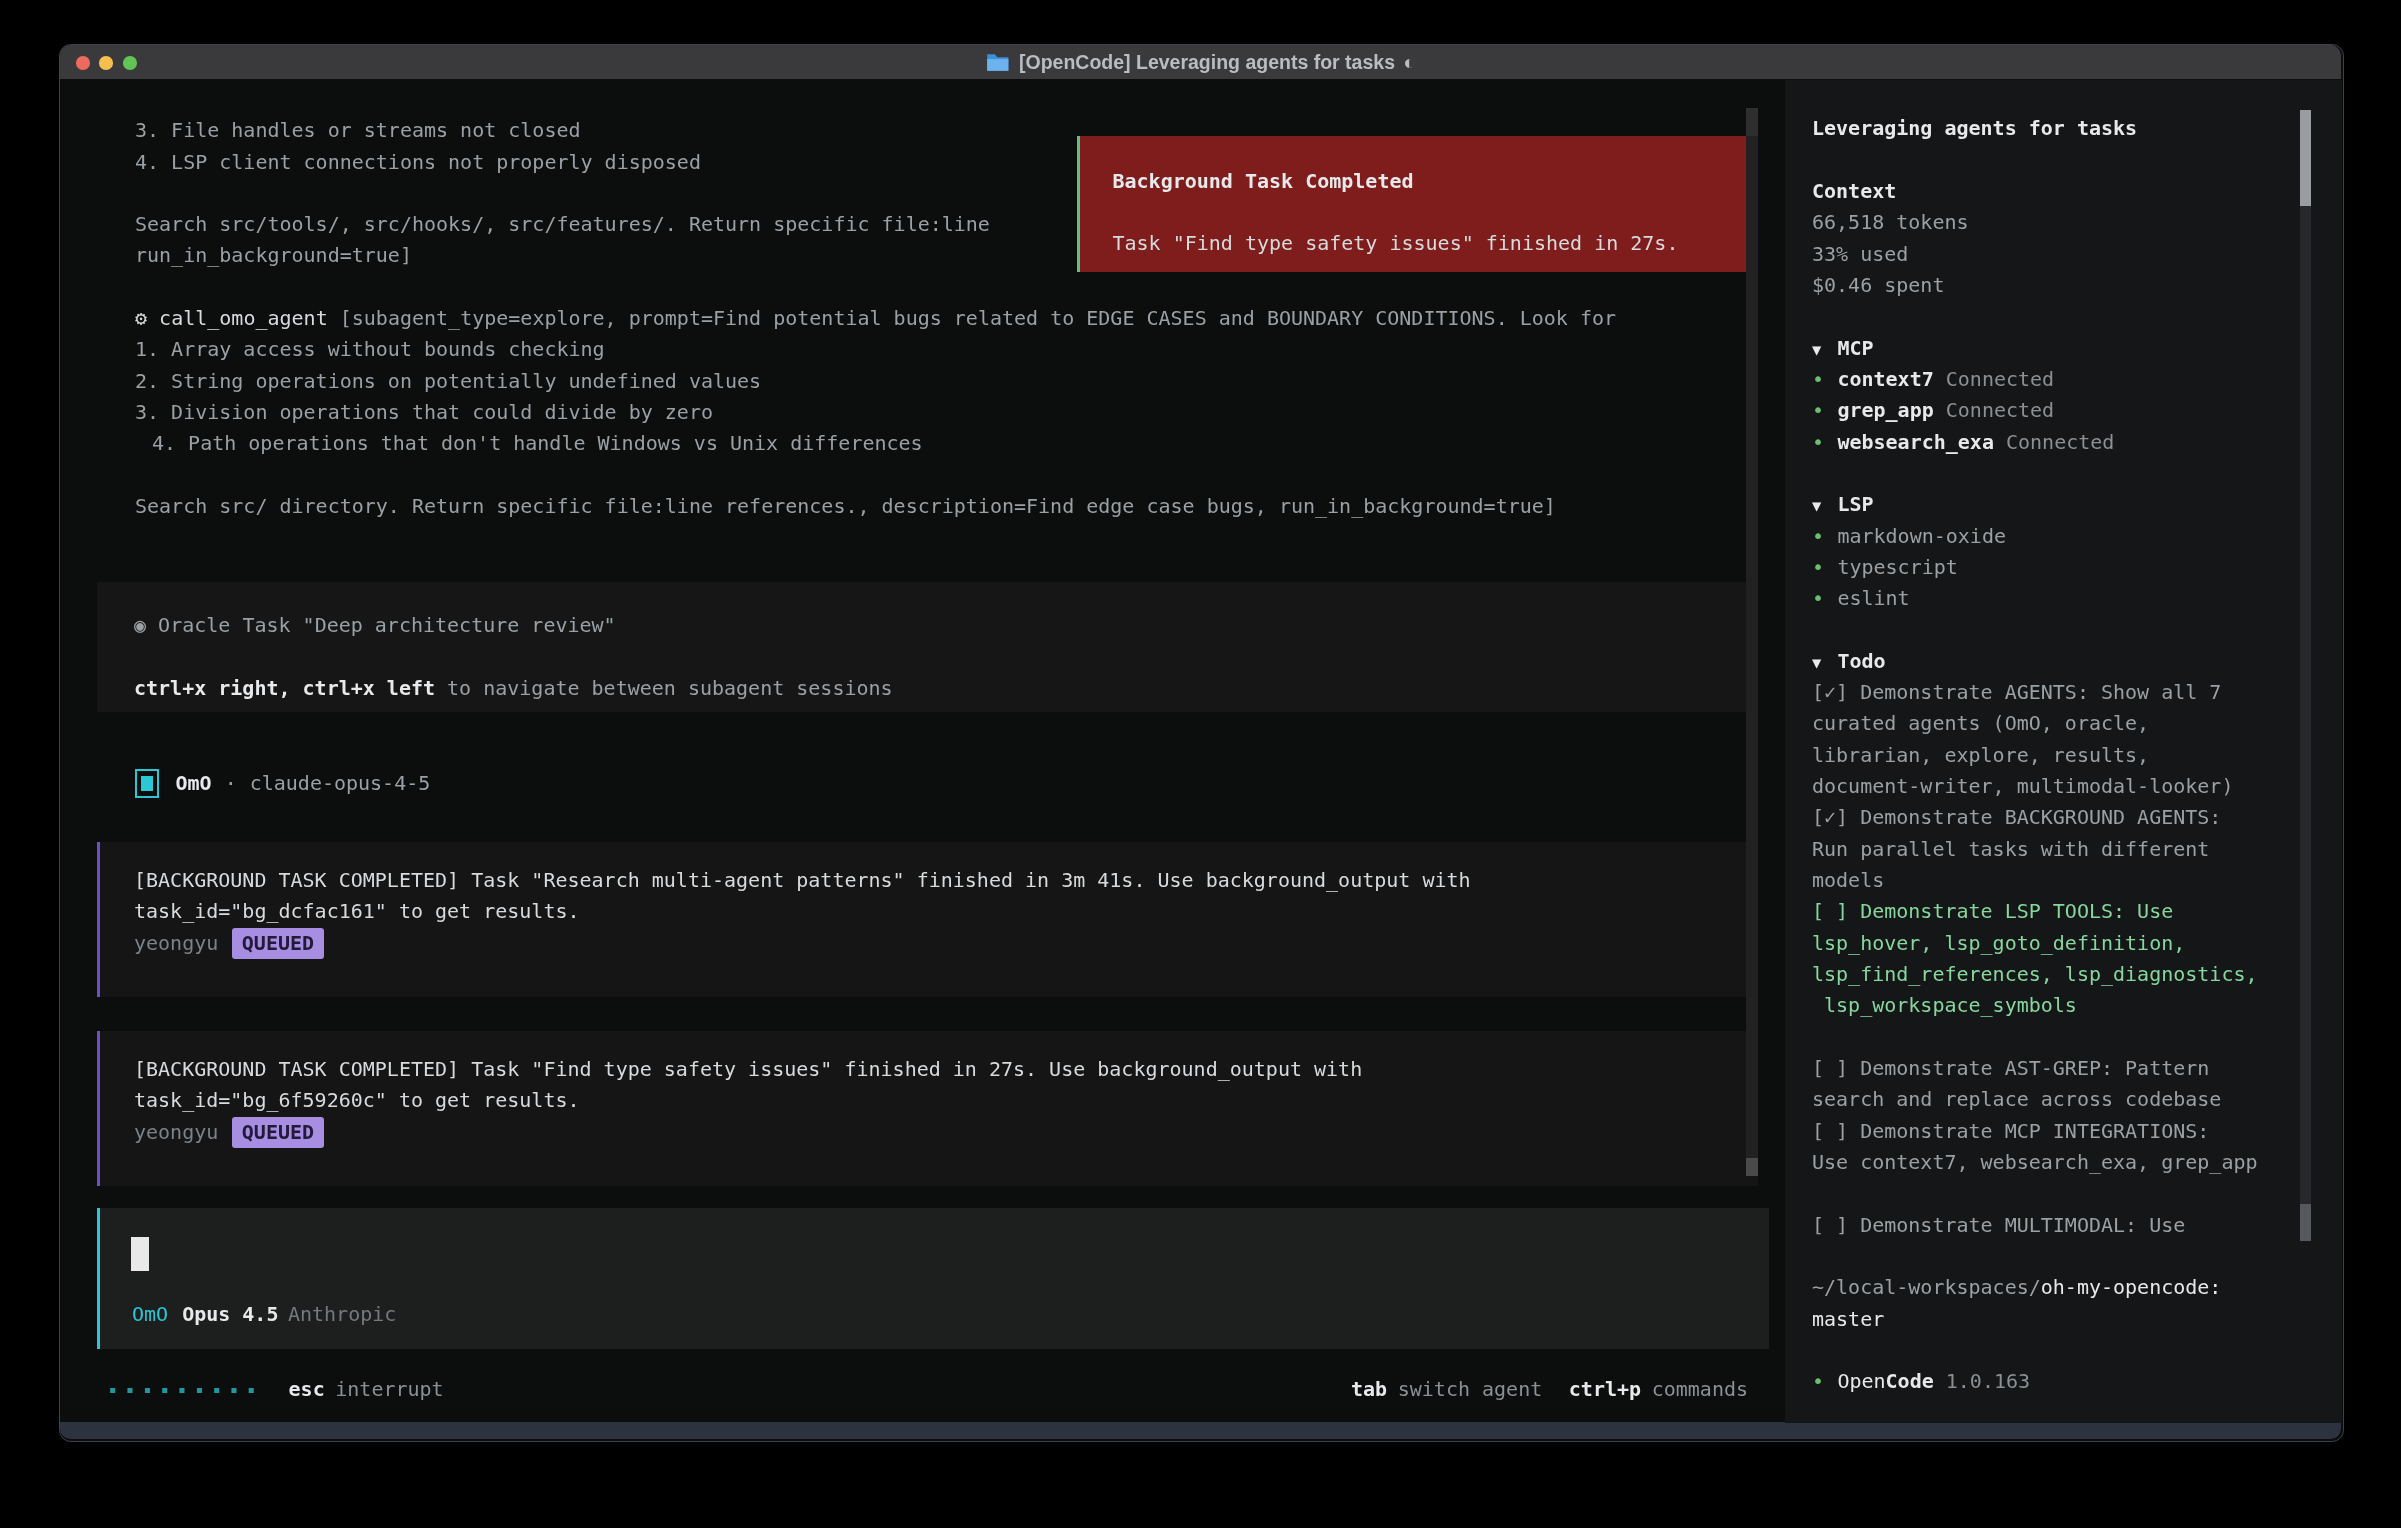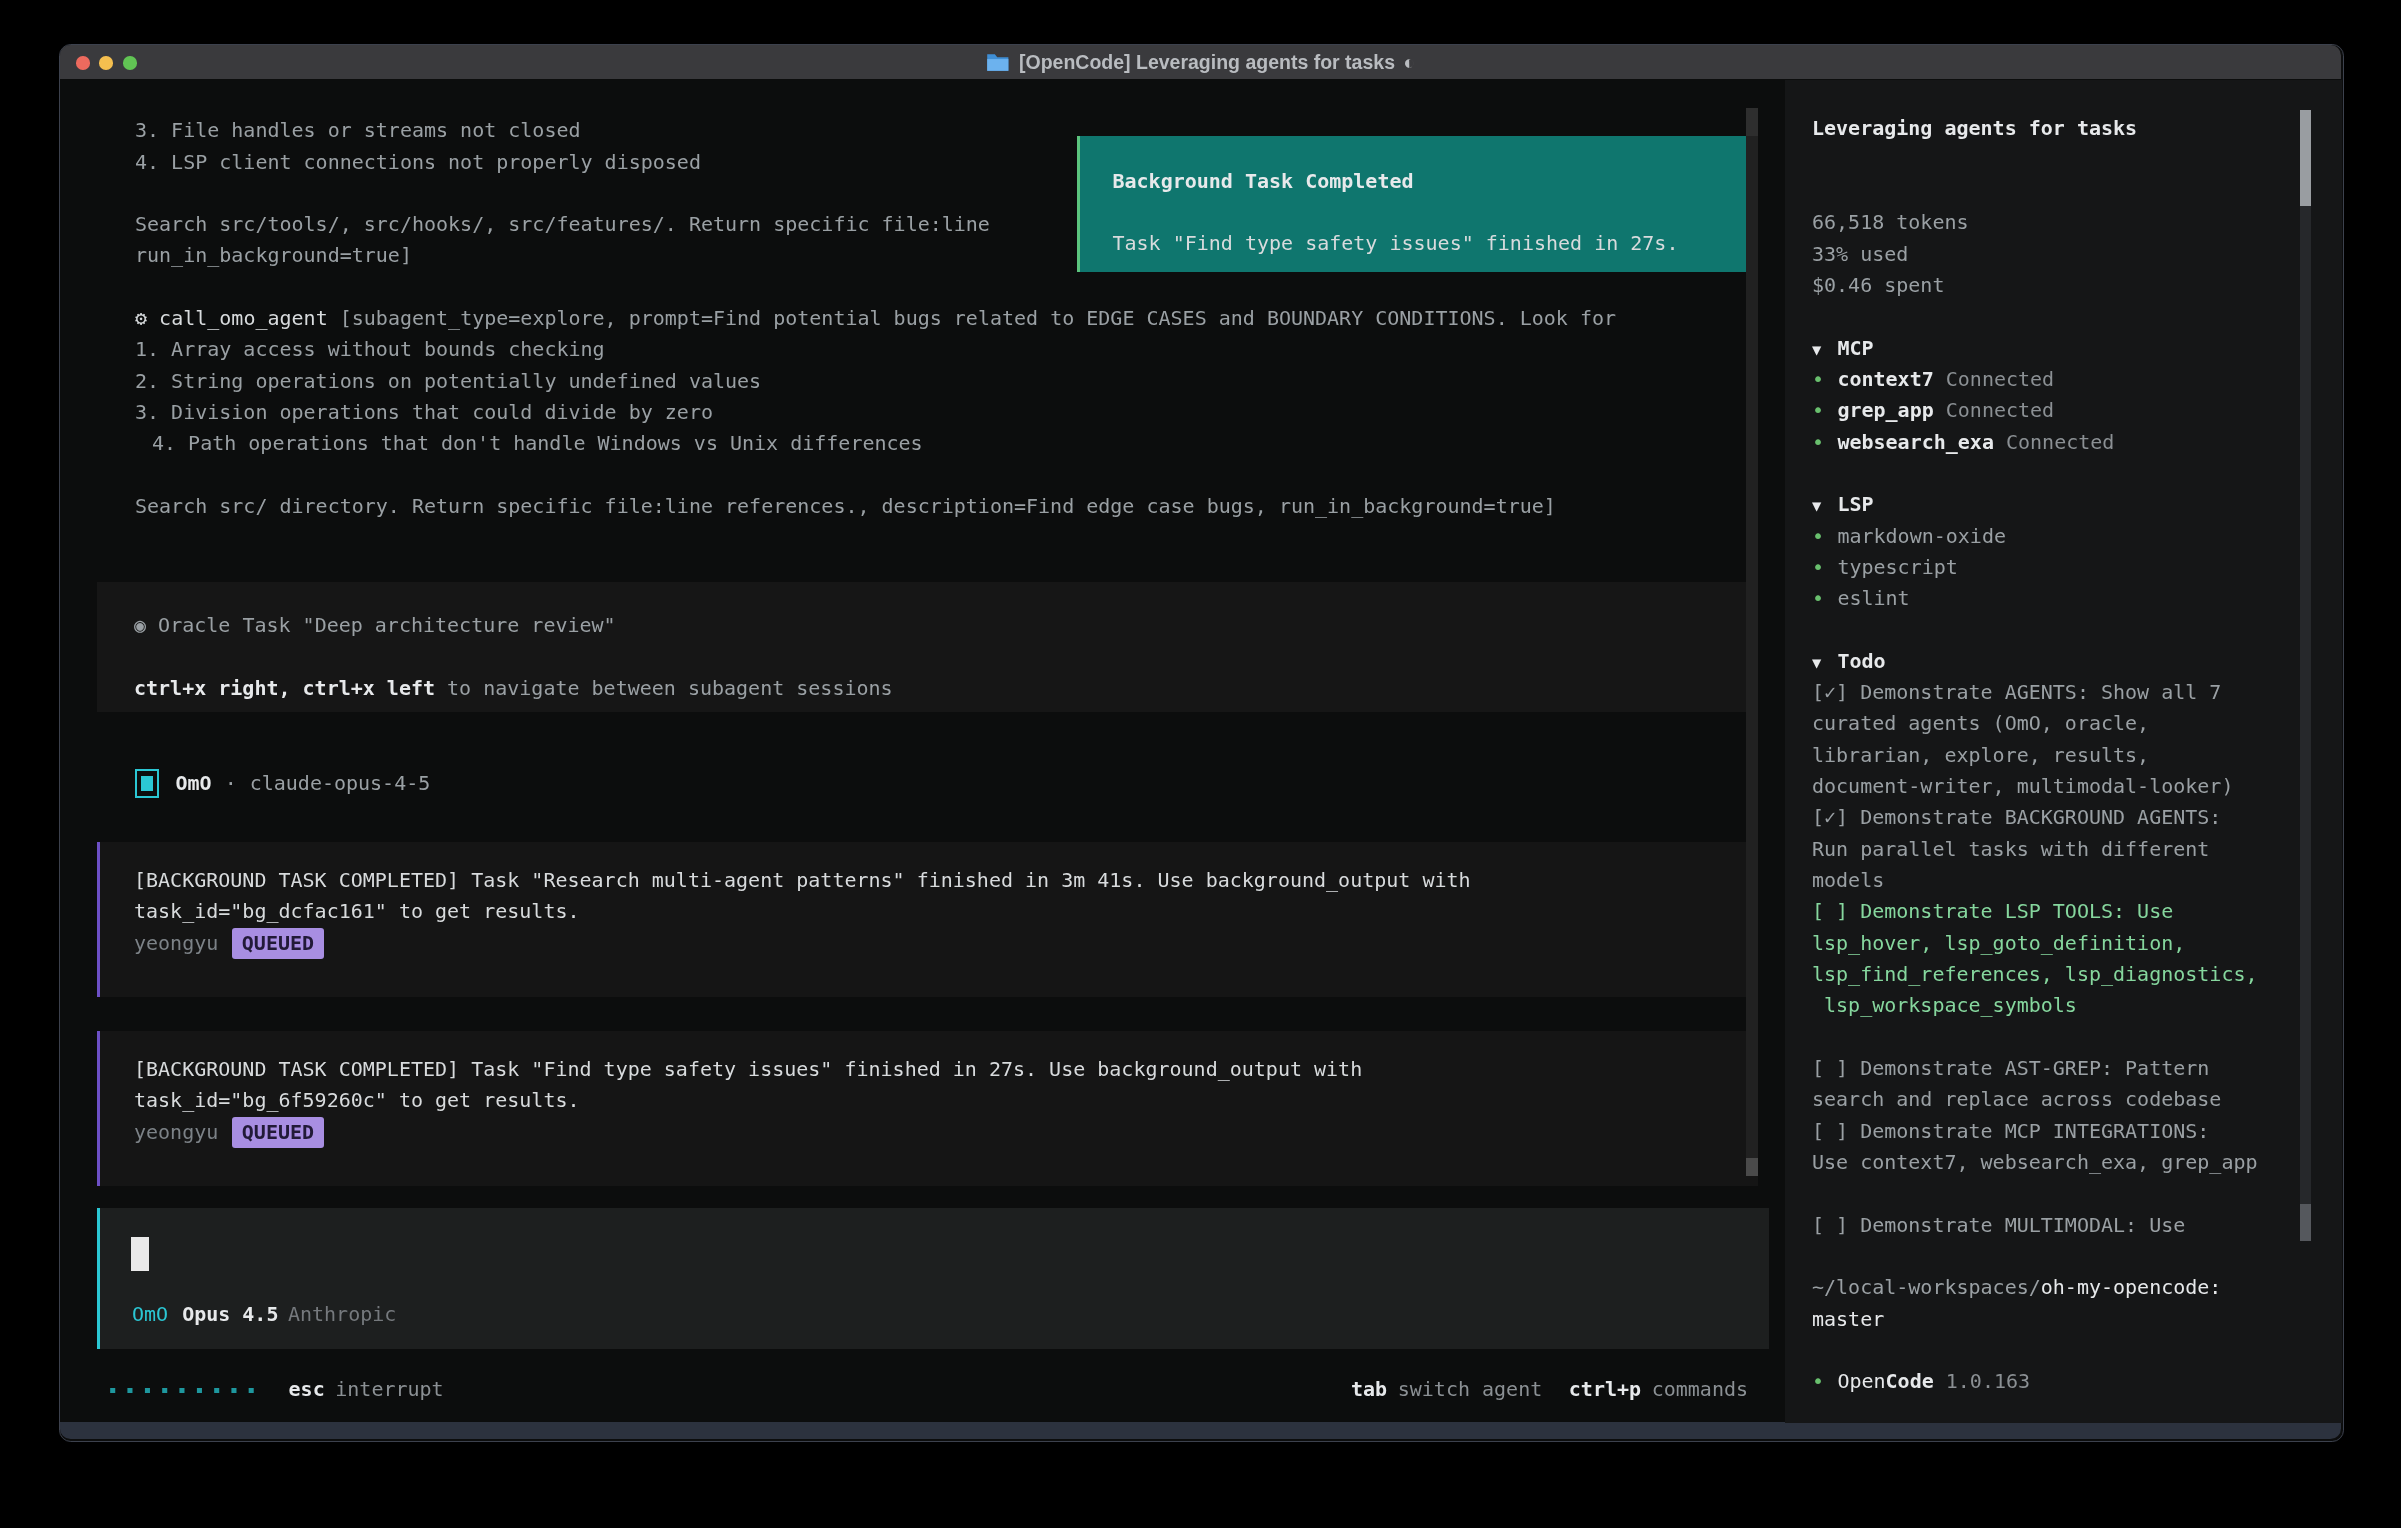--- a/index.html
+++ b/index.html
@@ -15,21 +15,21 @@
   #bottombar{left:60px;top:1422px;width:2281px;height:16.5px;background:#2c323e;border-radius:0 0 10.6px 10.6px;}
   #sidebar-bg{left:1785px;top:80px;width:557px;height:1343px;background:#151617;}
   
   .line{position:absolute;height:31px;line-height:31px;white-space:pre;}
   .white{color:#e7e9eb;font-weight:bold;}
   .bright{color:#d8dbdd;}
   .dim{color:#8b9094;}
   .green{color:#86d79e;}
   .cyan{color:#2bc7d4;}
   .bullet{color:#69c06e;}
-  #notif{left:1077px;top:136px;width:674px;height:136px;background:#0f766e;
+  #notif{left:1077px;top:136px;width:674px;height:136px;background:#7f1d1d;
          border-left:3px solid #5bc47e;border-right:3px solid #5bc47e;}
   #oracle-panel{left:97px;top:582px;width:1650px;height:130px;background:#161616;}
   .msg-panel{left:97px;width:1650px;height:155px;background:#151515;border-left:3px solid #6d50c6;padding-left:8px;}
   #input-panel{left:97px;top:1208px;width:1669px;height:141px;background:#1d1f1f;border-left:3px solid #2bc7d4;}
   #cursor{left:131px;top:1237px;width:17.7px;height:34px;background:#e9e9e9;}
   .badge{display:inline-block;background:#a88ee2;color:#221a38;font-weight:bold;border-radius:3px;
          padding:0 9.5px;height:31px;line-height:31px;margin-left:14px;}
   
   .sb-track{position:absolute;background:#212121;}
   .sb-thumb{position:absolute;}
@@ -130,20 +130,21 @@
     <span style="width:10.6px;"></span>
     <span class="dim">commands</span>
   </div>
 
   <div class="sb-track" style="left:1746px;top:108px;width:12.4px;height:1068px;"></div>
   <div class="sb-thumb" style="left:1746px;top:108px;width:12.4px;height:28px;background:#2e2e2e;"></div>
   <div class="sb-thumb" style="left:1746px;top:1158px;width:12.4px;height:18.3px;background:#4a4a4a;"></div>
 
   <div class="sline white" style="top:113px;">Leveraging agents for tasks</div>
 
+  <div class="sline white" style="top:176px;">Context</div>
   <div class="sline" style="top:207px;">66,518 tokens</div>
   <div class="sline" style="top:239px;">33% used</div>
   <div class="sline" style="top:270px;">$0.46 spent</div>
 
   <div class="sline" style="top:333px;"><span class="white g-ind" style="font-size:15.4px;">▼</span><span class="white">MCP</span></div>
   <div class="sline" style="top:364px;"><span class="bullet g-ind">•</span><span class="white">context7</span><span> </span><span class="dim">Connected</span></div>
   <div class="sline" style="top:395px;"><span class="bullet g-ind">•</span><span class="white">grep_app</span><span> </span><span class="dim">Connected</span></div>
   <div class="sline" style="top:427px;"><span class="bullet g-ind">•</span><span class="white">websearch_exa</span><span> </span><span class="dim">Connected</span></div>
 
   <div class="sline" style="top:489px;"><span class="white g-ind" style="font-size:15.4px;">▼</span><span class="white">LSP</span></div>

